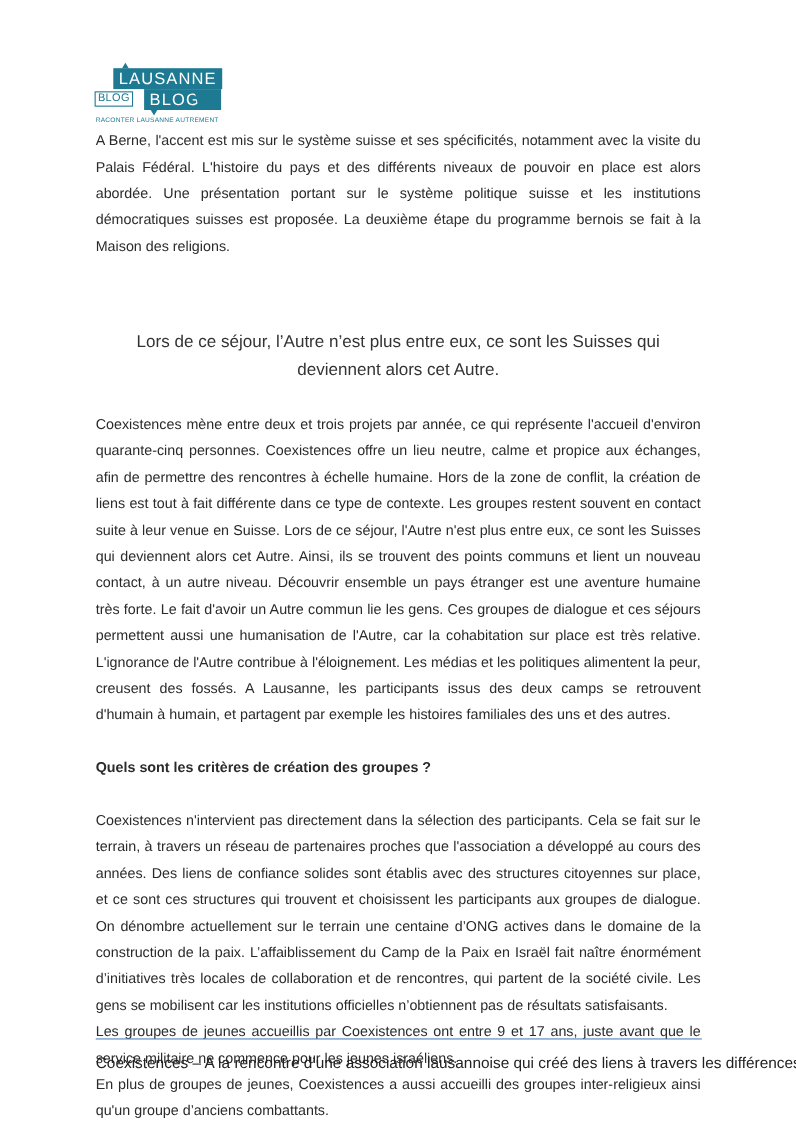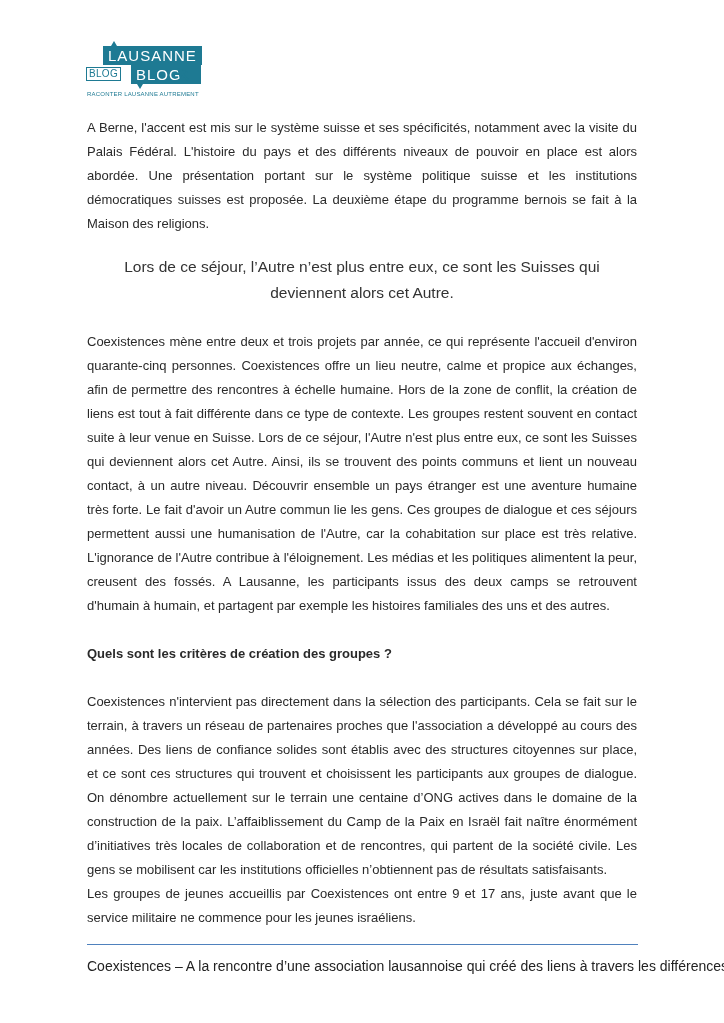--- a/index.html
+++ b/index.html
@@ -1,18 +1,18 @@
 <!DOCTYPE html>
 <html><head>
 <meta charset="utf-8">
 <style>
   html, body { margin: 0; padding: 0; background: #ffffff; }
   body { width: 724px; height: 1023px; position: relative; overflow: hidden;
          font-family: "Liberation Sans", sans-serif; color: #222; }
-  .logo { position: absolute; left: 86px; top: 40px; width: 120px; height: 60px; }
+  .logo { position: absolute; left: 86px; top: 56px; width: 120px; height: 60px; }
   .logo .lausanne { position: absolute; left: 17px; top: 6px; background: #1e7a93; color: #fff;
         font-size: 15px; letter-spacing: 1px; padding: 1px 5px 0 5px; line-height: 18px; }
   .logo .lausanne::before { content: ""; position: absolute; left: 8px; top: -5px; width: 0; height: 0;
         border-left: 3px solid transparent; border-right: 3px solid transparent; border-bottom: 5px solid #1e7a93; }
   .logo .bondy { position: absolute; left: 0; top: 27px; border: 1.5px solid #1e7a93; color: #1e7a93;
         font-size: 10px; padding: 0 2px; line-height: 12px; letter-spacing: 0.3px; }
   .logo .blog { position: absolute; left: 45px; top: 25px; background: #1e7a93; color: #fff;
         font-size: 15px; letter-spacing: 1px; padding: 1px 19px 0 5px; line-height: 18px; }
   .logo .blog::after { content: ""; position: absolute; left: 6px; bottom: -5px; width: 0; height: 0;
         border-left: 3px solid transparent; border-right: 3px solid transparent; border-top: 5px solid #1e7a93; }
@@ -34,24 +34,25 @@
   <div class="blog">BLOG</div>
   <svg class="cursor" viewBox="0 0 14 14">
     <path d="M1 1 L12 5 L7.5 6.5 L12.5 12 L11 13.5 L6 8 L4 12 Z" fill="#1e7a93"></path>
   </svg>
   <div class="tagline">RACONTER LAUSANNE AUTREMENT</div>
 </div>
 
 <div class="content">
   <p>A Berne, l'accent est mis sur le système suisse et ses spécificités, notamment avec la visite du Palais Fédéral. L'histoire du pays et des différents niveaux de pouvoir en place est alors abordée. Une présentation portant sur le système politique suisse et les institutions démocratiques suisses est proposée. La deuxième étape du programme bernois se fait à la Maison des religions.</p>
   <div style="height:18px"></div>
-  <p class="quote" style="padding:0 22px;">Lors de ce séjour, l’Autre n’est plus entre eux, ce sont les Suisses qui deviennent alors cet Autre.</p>
+  <p class="quote" style="padding:0 22px;margin-top:44px;">Lors de ce séjour, l’Autre n’est plus entre eux, ce sont les Suisses qui deviennent alors cet Autre.</p>
   <div style="height:24px"></div>
   <p>Coexistences mène entre deux et trois projets par année, ce qui représente l'accueil d'environ quarante-cinq personnes. Coexistences offre un lieu neutre, calme et propice aux échanges, afin de permettre des rencontres à échelle humaine. Hors de la zone de conflit, la création de liens est tout à fait différente dans ce type de contexte. Les groupes restent souvent en contact suite à leur venue en Suisse. Lors de ce séjour, l'Autre n'est plus entre eux, ce sont les Suisses qui deviennent alors cet Autre. Ainsi, ils se trouvent des points communs et lient un nouveau contact, à un autre niveau. Découvrir ensemble un pays étranger est une aventure humaine très forte. Le fait d'avoir un Autre commun lie les gens. Ces groupes de dialogue et ces séjours permettent aussi une humanisation de l'Autre, car la cohabitation sur place est très relative. L'ignorance de l'Autre contribue à l'éloignement. Les médias et les politiques alimentent la peur, creusent des fossés. A Lausanne, les participants issus des deux camps se retrouvent d'humain à humain, et partagent par exemple les histoires familiales des uns et des autres.</p>
   <div style="height:24px"></div>
   <p style="font-weight:bold;">Quels sont les critères de création des groupes ?</p>
   <div style="height:24px"></div>
   <p>Coexistences n'intervient pas directement dans la sélection des participants. Cela se fait sur le terrain, à travers un réseau de partenaires proches que l'association a développé au cours des années. Des liens de confiance solides sont établis avec des structures citoyennes sur place, et ce sont ces structures qui trouvent et choisissent les participants aux groupes de dialogue. On dénombre actuellement sur le terrain une centaine d’ONG actives dans le domaine de la construction de la paix. L’affaiblissement du Camp de la Paix en Israël fait naître énormément d’initiatives très locales de collaboration et de rencontres, qui partent de la société civile. Les gens se mobilisent car les institutions officielles n’obtiennent pas de résultats satisfaisants.</p>
   <p>Les groupes de jeunes accueillis par Coexistences ont entre 9 et 17 ans, juste avant que le service militaire ne commence pour les jeunes israéliens.</p>
+  <p>En plus de groupes de jeunes, Coexistences a aussi accueilli des groupes inter-religieux ainsi qu'un groupe d’anciens combattants.</p>
 </div>
 
 <div class="footer-rule"></div>
 <div class="footer">Coexistences – A la rencontre d’une association lausannoise qui créé des liens à travers les différences, par Manon Mariller</div>
 
 </body></html>

